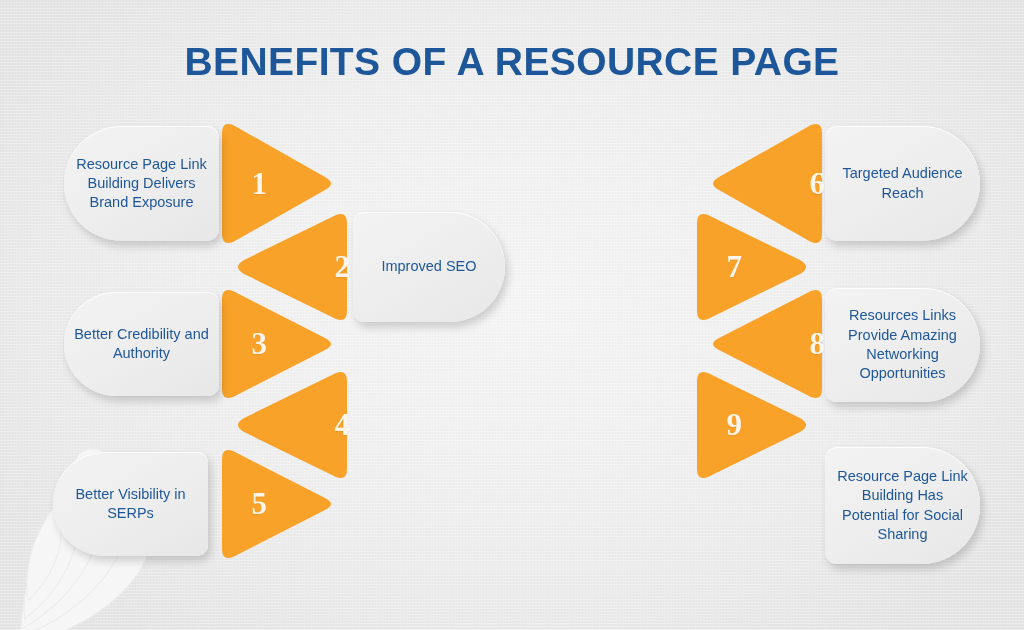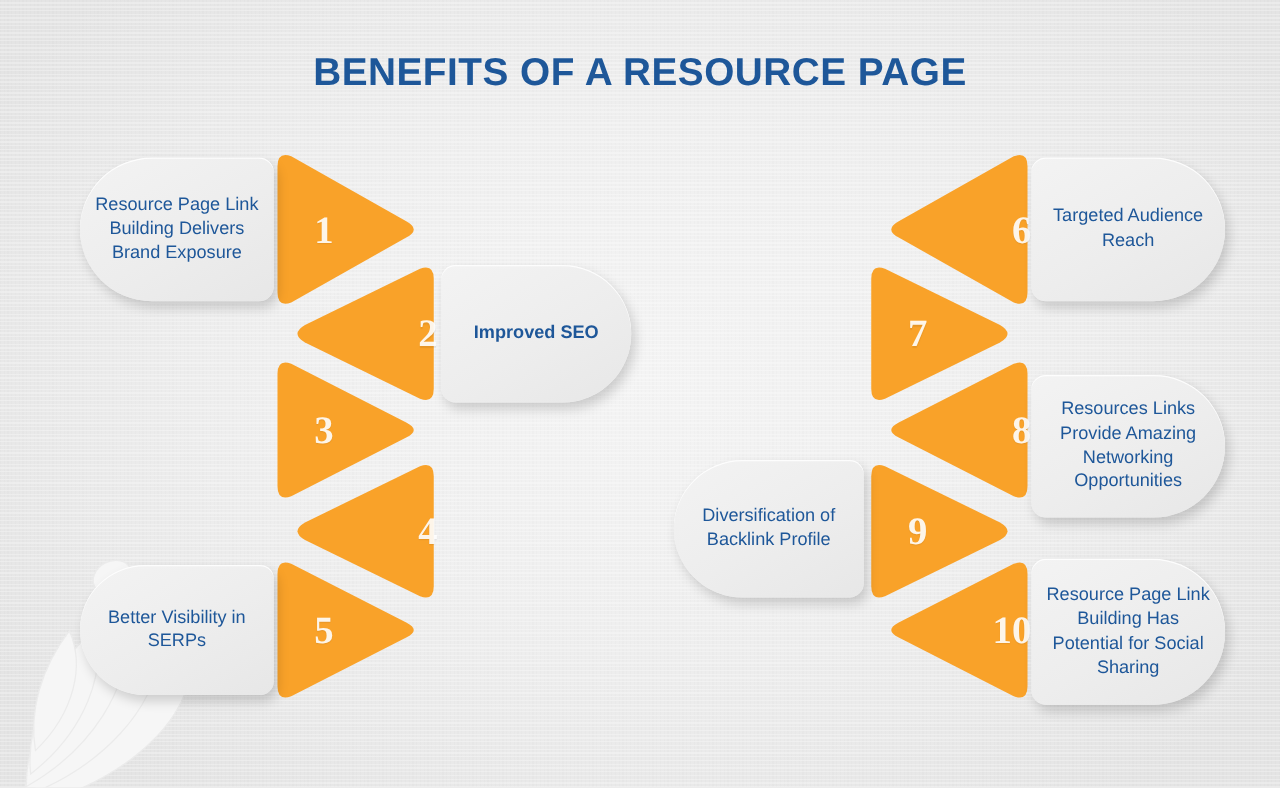--- a/index.html
+++ b/index.html
@@ -22,21 +22,21 @@
       repeating-linear-gradient(90deg, rgba(0,0,0,.015) 0 1px, rgba(0,0,0,0) 1px 3px);
     opacity:.75;
   }
 
   
   .fan{position:absolute;pointer-events:none;z-index:0;}
 
   
   .title{
     position:absolute;top:40px;left:0;width:1024px;text-align:center;
-    font-size:31px;font-weight:bold;letter-spacing:.4px;
+    font-size:39px;font-weight:bold;letter-spacing:.4px;
     color:#1e5799;z-index:5;
   }
 
   
   .tri{position:absolute;z-index:3;}
   .tri svg{display:block;overflow:visible;}
   .tri .num{
     position:absolute;top:0;left:0;width:100%;height:100%;
     display:flex;align-items:center;justify-content:center;
     font-family:"Liberation Serif", serif;
@@ -91,45 +91,48 @@
   <div class="pill round-left" style="left:64px;top:126px;width:155px;height:115px;">
     <span>Resource Page Link Building Delivers Brand Exposure</span>
   </div>
 
   <div class="tri pt-left" style="left:230px;top:212px;width:120px;height:110px;">
     <svg width="120" height="110" viewBox="0 0 120 110">
         <path d="M106 3 L14 48 Q2 55 14 62 L106 107 Q117 111 117 99 L117 11 Q117 -1 106 3 Z" fill="#f9a229"></path>
       </svg>
     <div class="num">2</div>
   </div>
-  <div class="pill round-right" style="left:353px;top:212px;width:152px;height:110px;font-weight:bold;">
+  <div class="pill round-right" style="left:353px;top:212px;width:152px;height:110px;">
     <span>Improved SEO</span>
   </div>
 
   <div class="tri pt-right" style="left:219px;top:288px;width:120px;height:112px;">
     <svg width="120" height="112" viewBox="0 0 120 112">
         <path d="M14 3 L106 50 Q118 56 106 62 L14 109 Q3 113 3 101 L3 11 Q3 -1 14 3 Z" fill="#f9a229"></path>
       </svg>
     <div class="num">3</div>
+  </div>
+  <div class="pill round-left" style="left:64px;top:292px;width:155px;height:104px;">
+    <span>Better Credibility and Authority</span>
   </div>
 
   <div class="tri pt-left" style="left:230px;top:370px;width:120px;height:110px;">
     <svg width="120" height="110" viewBox="0 0 120 110">
         <path d="M106 3 L14 48 Q2 55 14 62 L106 107 Q117 111 117 99 L117 11 Q117 -1 106 3 Z" fill="#f9a229"></path>
       </svg>
     <div class="num">4</div>
   </div>
 
   <div class="tri pt-right" style="left:219px;top:448px;width:120px;height:112px;">
     <svg width="120" height="112" viewBox="0 0 120 112">
         <path d="M14 3 L106 50 Q118 56 106 62 L14 109 Q3 113 3 101 L3 11 Q3 -1 14 3 Z" fill="#f9a229"></path>
       </svg>
     <div class="num">5</div>
   </div>
-  <div class="pill round-left" style="left:64px;top:452px;width:155px;height:104px;">
+  <div class="pill round-left" style="left:53px;top:452px;width:155px;height:104px;">
     <span>Better Visibility in SERPs</span>
   </div>
 
   <div class="tri pt-left" style="left:705px;top:122px;width:120px;height:123px;">
     <svg width="120" height="123" viewBox="0 0 120 123">
         <path d="M106 3 L14 55 Q2 61.5 14 68 L106 120 Q117 124 117 112 L117 11 Q117 -1 106 3 Z" fill="#f9a229"></path>
       </svg>
     <div class="num">6</div>
   </div>
   <div class="pill round-right" style="left:825px;top:126px;width:155px;height:115px;text-align:center;">
@@ -142,37 +145,28 @@
       </svg>
     <div class="num">7</div>
   </div>
 
   <div class="tri pt-left" style="left:705px;top:288px;width:120px;height:112px;">
     <svg width="120" height="112" viewBox="0 0 120 112">
         <path d="M106 3 L14 50 Q2 56 14 62 L106 109 Q117 113 117 101 L117 11 Q117 -1 106 3 Z" fill="#f9a229"></path>
       </svg>
     <div class="num">8</div>
   </div>
-  <div class="pill round-right" style="left:825px;top:288px;width:155px;height:114px;margin-top:12px;">
+  <div class="pill round-right" style="left:825px;top:288px;width:155px;height:114px;">
     <span>Resources Links Provide Amazing Networking Opportunities</span>
   </div>
 
   <div class="tri pt-right" style="left:694px;top:370px;width:120px;height:110px;">
     <svg width="120" height="110" viewBox="0 0 120 110">
         <path d="M14 3 L106 48 Q118 55 106 62 L14 107 Q3 111 3 99 L3 11 Q3 -1 14 3 Z" fill="#f9a229"></path>
       </svg>
     <div class="num">9</div>
   </div>
-  <div class="pill round-left" style="left:539px;top:368px;width:152px;height:110px;">
-    <span>Diversification of Backlink Profile</span>
-  </div>
 
-  <div class="tri pt-left" style="left:705px;top:448px;width:120px;height:112px;">
-    <svg width="120" height="112" viewBox="0 0 120 112">
-        <path d="M106 3 L14 50 Q2 56 14 62 L106 109 Q117 113 117 101 L117 11 Q117 -1 106 3 Z" fill="#f9a229"></path>
-      </svg>
-    <div class="num">10</div>
-  </div>
   <div class="pill round-right" style="left:825px;top:447px;width:155px;height:117px;">
     <span>Resource Page Link Building Has Potential for Social Sharing</span>
   </div>
 
 </div>
 
 </body></html>

